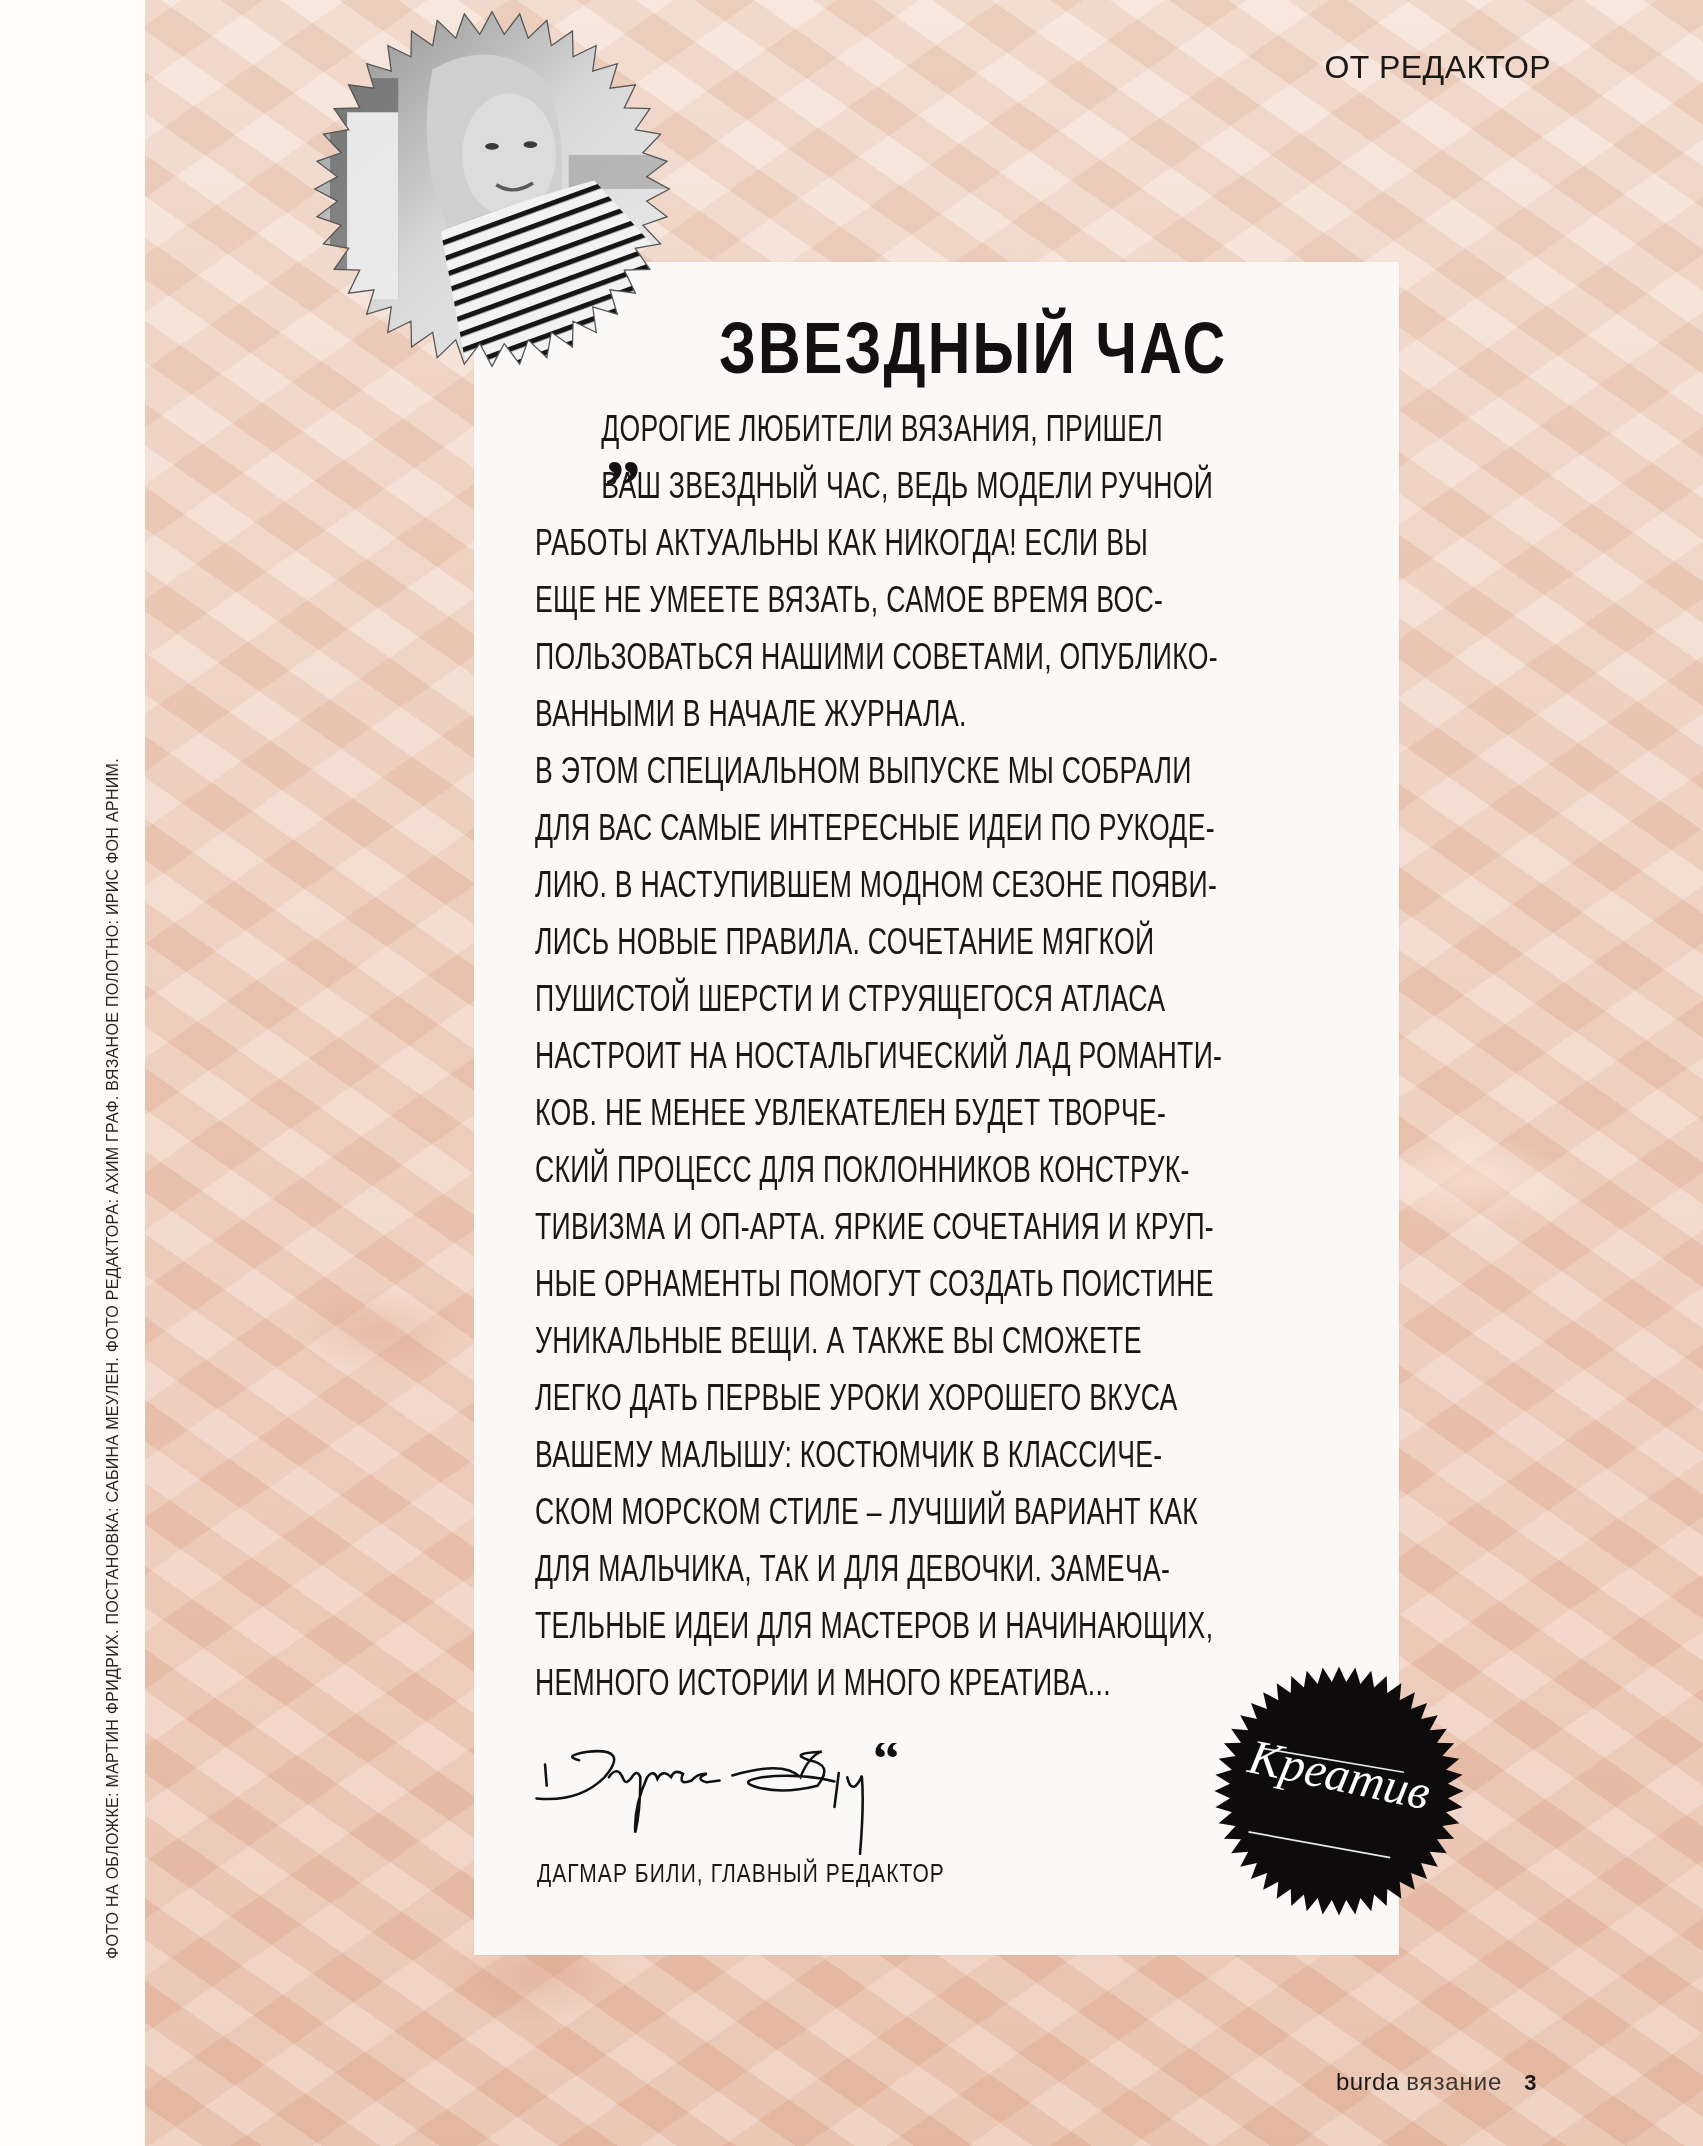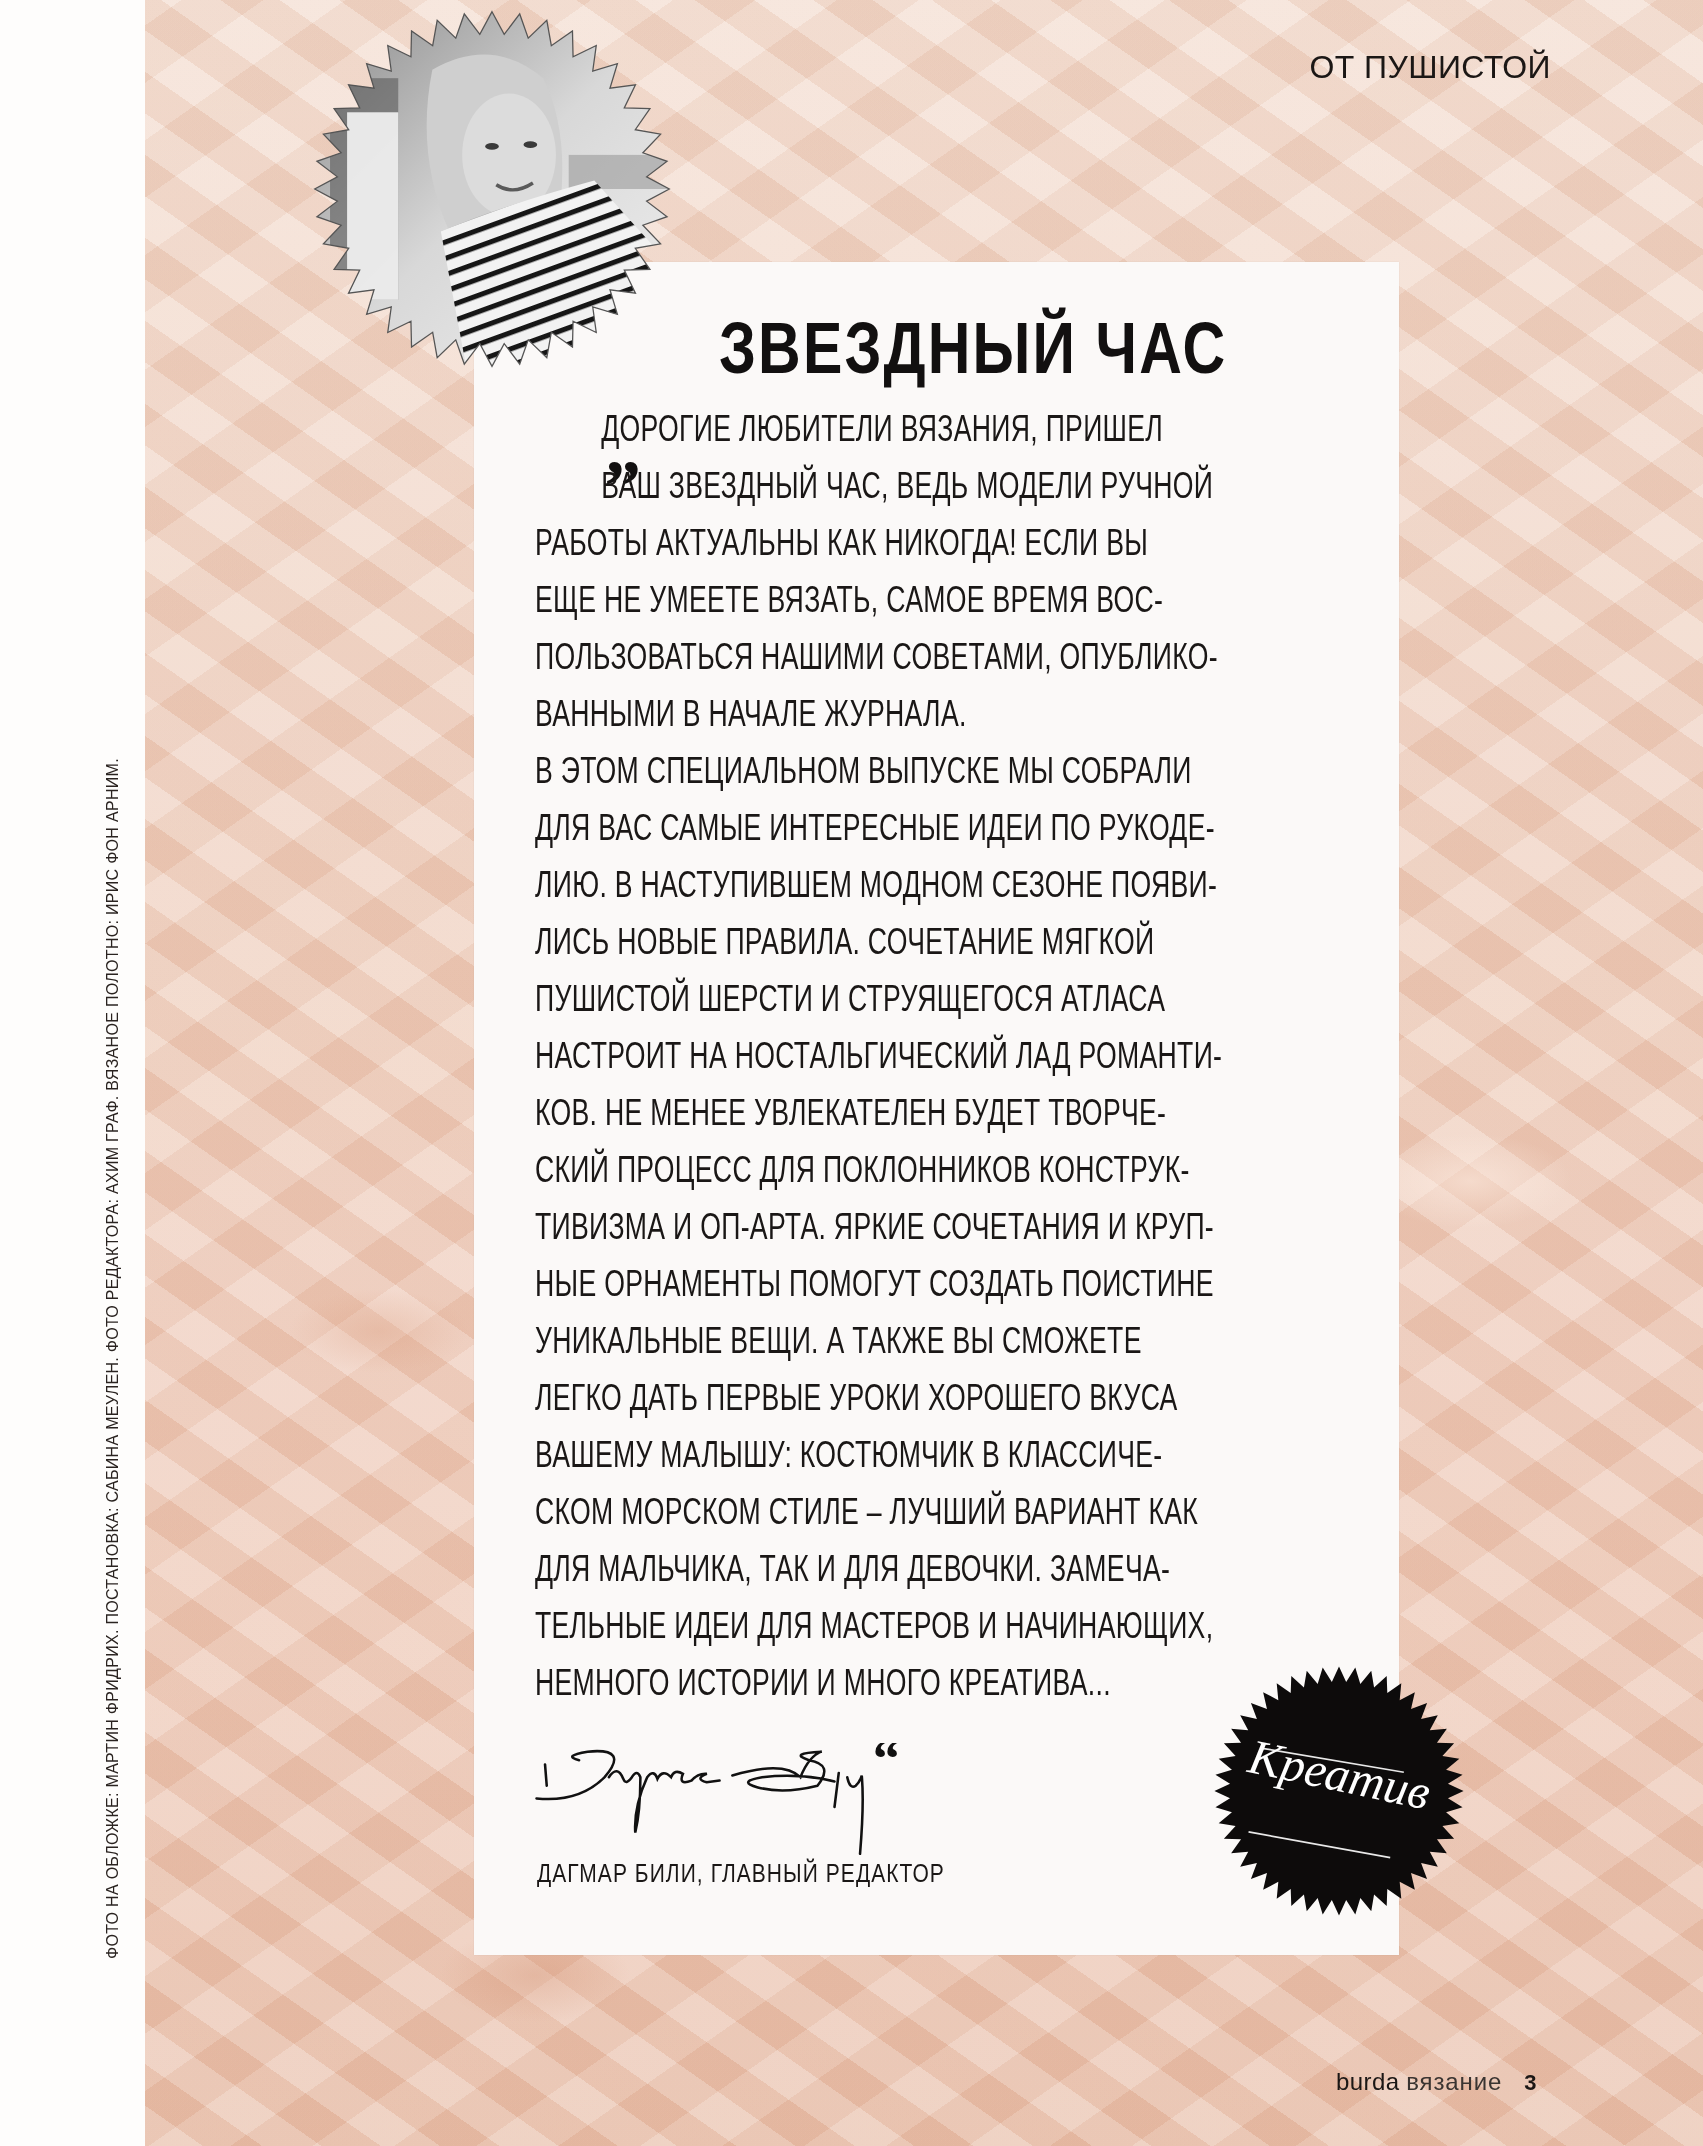--- a/index.html
+++ b/index.html
@@ -97,21 +97,21 @@
 </style>
 </head>
 <body>
 
 <div class="left-strip">
   <div class="credits">ФОТО НА ОБЛОЖКЕ: МАРТИН ФРИДРИХ. ПОСТАНОВКА: САБИНА МЕУЛЕН. ФОТО РЕДАКТОРА: АХИМ ГРАФ. ВЯЗАНОЕ ПОЛОТНО: ИРИС ФОН АРНИМ.</div>
 </div>
 
 <div class="knit-bg"></div>
 
-<div class="section-label">ОТ ПУШИСТОЙ</div>
+<div class="section-label">ОТ РЕДАКТОР</div>
 
 <div class="panel"></div>
 
 <div class="photo-wrap">
   <svg viewBox="0 0 420 420">
     <defs>
       <clipPath id="burst">
         <polygon id="burstPoly" points="210.0,2.0 224.3,28.6 242.5,4.6 252.5,33.0 274.3,12.2 279.6,41.9 304.4,24.7 305.1,54.8 332.3,41.7 328.2,71.6 357.1,62.9 348.4,91.8 378.3,87.7 365.2,114.9 395.3,115.6 378.1,140.4 407.8,145.7 387.0,167.5 415.4,177.5 391.4,195.7 418.0,210.0 391.4,224.3 415.4,242.5 387.0,252.5 407.8,274.3 378.1,279.6 395.3,304.4 365.2,305.1 378.3,332.3 348.4,328.2 357.1,357.1 328.2,348.4 332.3,378.3 305.1,365.2 304.4,395.3 279.6,378.1 274.3,407.8 252.5,387.0 242.5,415.4 224.3,391.4 210.0,418.0 195.7,391.4 177.5,415.4 167.5,387.0 145.7,407.8 140.4,378.1 115.6,395.3 114.9,365.2 87.7,378.3 91.8,348.4 62.9,357.1 71.6,328.2 41.7,332.3 54.8,305.1 24.7,304.4 41.9,279.6 12.2,274.3 33.0,252.5 4.6,242.5 28.6,224.3 2.0,210.0 28.6,195.7 4.6,177.5 33.0,167.5 12.2,145.7 41.9,140.4 24.7,115.6 54.8,114.9 41.7,87.7 71.6,91.8 62.9,62.9 91.8,71.6 87.7,41.7 114.9,54.8 115.6,24.7 140.4,41.9 145.7,12.2 167.5,33.0 177.5,4.6 195.7,28.6"></polygon>
       </clipPath>
       <linearGradient id="bg1" x1="0" y1="0" x2="1" y2="1">

